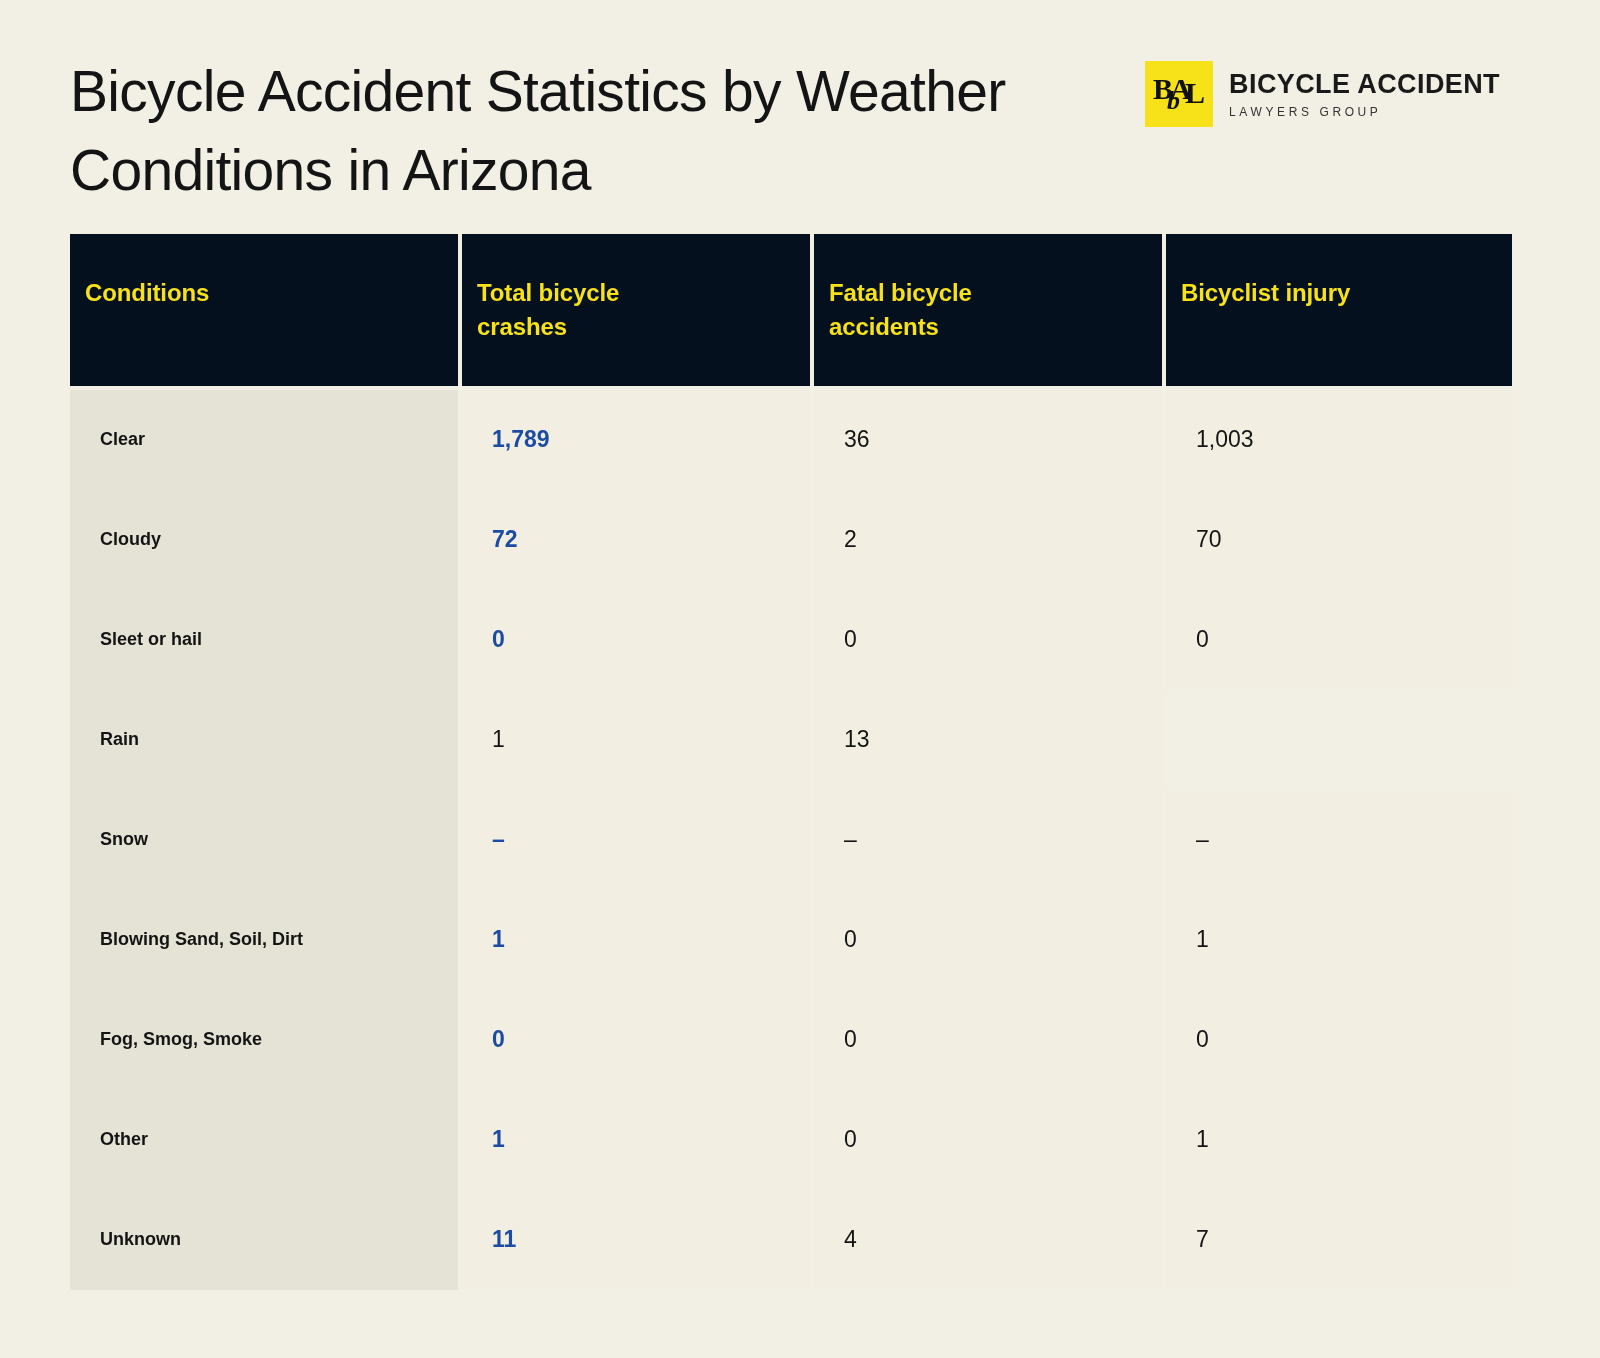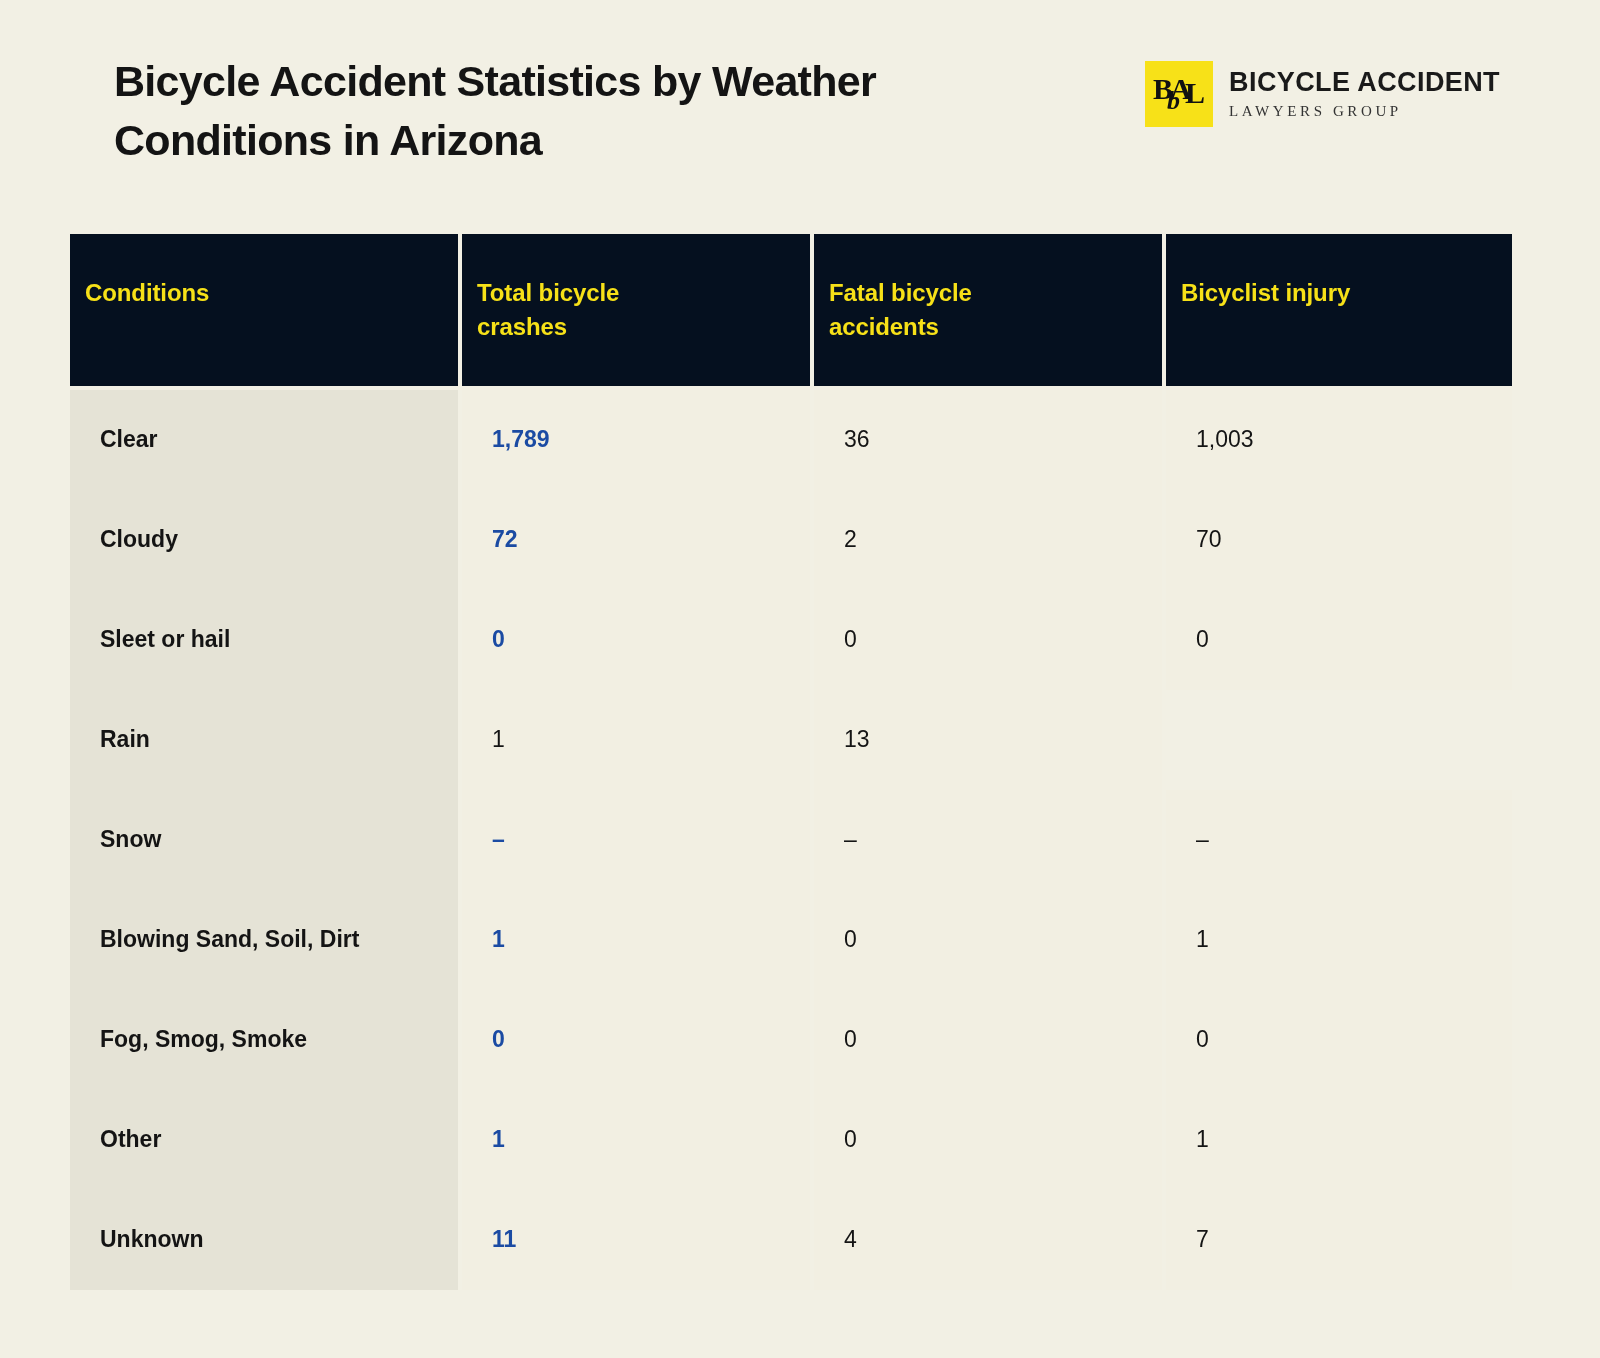--- a/index.html
+++ b/index.html
@@ -23,28 +23,27 @@
   
   .header {
     position: absolute;
     left: 70px;
     top: 52px;
     right: 100px;
     height: 150px;
   }
 
   .page-title {
-    font-size: 43px;
+    font-size: 57px;
     line-height: 1.38;
-    font-weight: 700;
+    font-weight: 400;
     letter-spacing: -0.7px;
     color: #141414;
     max-width: 960px;
     white-space: pre-line;
-    margin-left: 44px;
   }
 
   
   .logo {
     position: absolute;
     right: 100px;
     top: 61px;
     display: flex;
     align-items: center;
     gap: 16px;
@@ -72,22 +71,22 @@
   .logo-line1 {
     font-family: "Liberation Sans", sans-serif;
     font-size: 27px;
     font-weight: 700;
     letter-spacing: 0.4px;
     color: #1a1a1a;
     line-height: 1;
   }
 
   .logo-line2 {
-    font-family: Liberation Serif, serif;
-    font-size: 15px;
+    font-family: Liberation Sans, sans-serif;
+    font-size: 12px;
     font-weight: 400;
     letter-spacing: 3.6px;
     color: #333333;
     line-height: 1;
   }
 
   
   .table {
     position: absolute;
     left: 70px;
@@ -126,21 +125,21 @@
     padding: 0 30px;
     font-size: 23px;
     line-height: 1.3;
     color: #141414;
     font-weight: 400;
   }
 
   .tbody .cell.cond {
     background: #e5e3d6;
     font-weight: 700;
-    font-size: 23px;
+    font-size: 18px;
     color: #141414;
   }
 
   .tbody .cell.metric {
     color: #1b4ba3;
     font-weight: 700;
   }
 </style>
 </head>
 <body>

